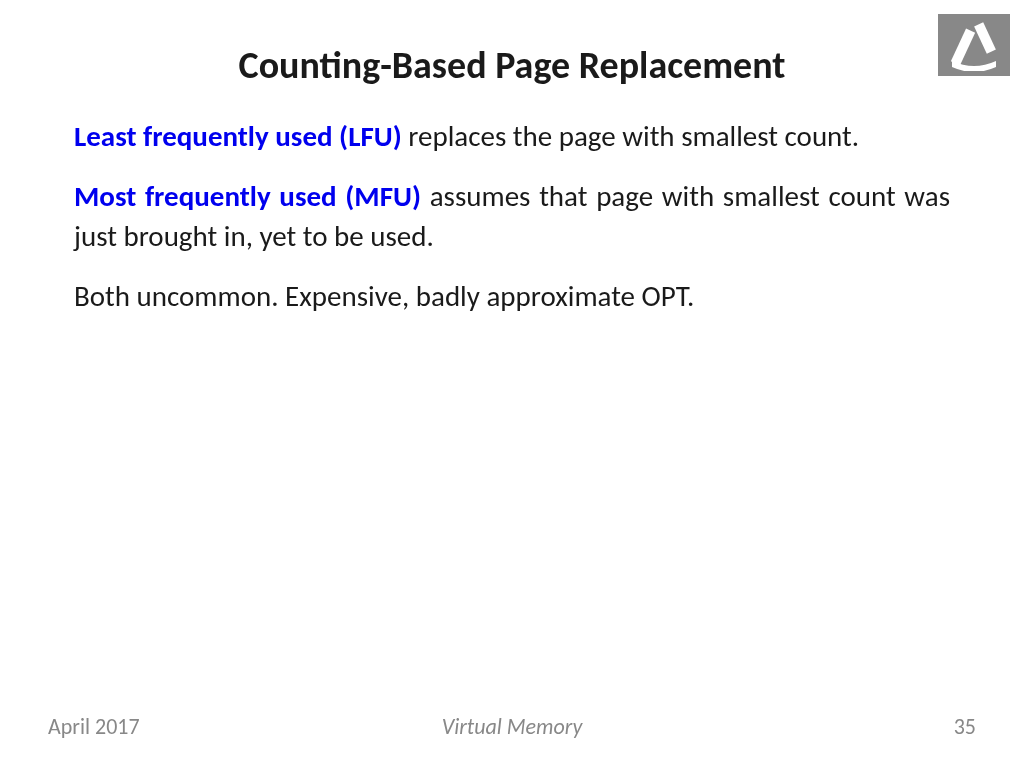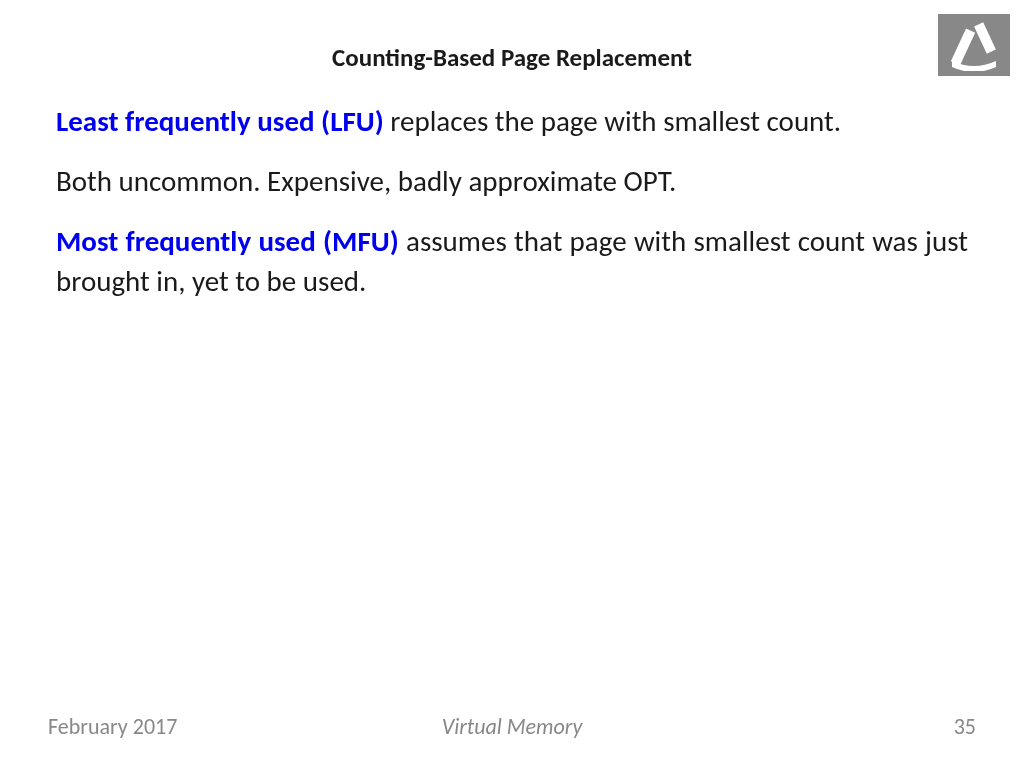--- a/index.html
+++ b/index.html
@@ -17,29 +17,29 @@
       right: 14px;
       width: 72px;
       height: 62px;
       background: #888888;
       display: flex;
       align-items: center;
       justify-content: center;
     }
     .logo svg { display: block; }
     .title {
-      font-size: 25px;
+      font-size: 38px;
       font-weight: bold;
       color: #1a1a1a;
       text-align: center;
       padding-top: 42px;
       padding-bottom: 28px;
     }
     .content {
-      padding: 0 56px;
+      padding: 0 74px;
       font-size: 29px;
       color: #1a1a1a;
       line-height: 1.38;
     }
     .content p {
       margin-bottom: 20px;
       text-align: justify;
     }
     .blue-bold {
       color: #0000ee;
@@ -79,23 +79,23 @@
     </g>
   </svg>
 </div>
 
 <h1 class="title">Counting-Based Page Replacement</h1>
 
 <div class="content">
   <p>
     <span class="blue-bold">Least frequently used (LFU)</span><span> replaces the page with smallest count.</span>
   </p>
-  <p>Both uncommon. Expensive, badly approximate OPT.</p>
   <p>
     <span class="blue-bold">Most frequently used (MFU)</span><span> assumes that page with smallest count was just brought in, yet to be used.</span>
   </p>
+  <p>Both uncommon. Expensive, badly approximate OPT.</p>
 </div>
 
 <div class="footer">
-  <span>February 2017</span>
+  <span>April 2017</span>
   <span class="footer-center">Virtual Memory</span>
   <span>35</span>
 </div>
 
 </body></html>

